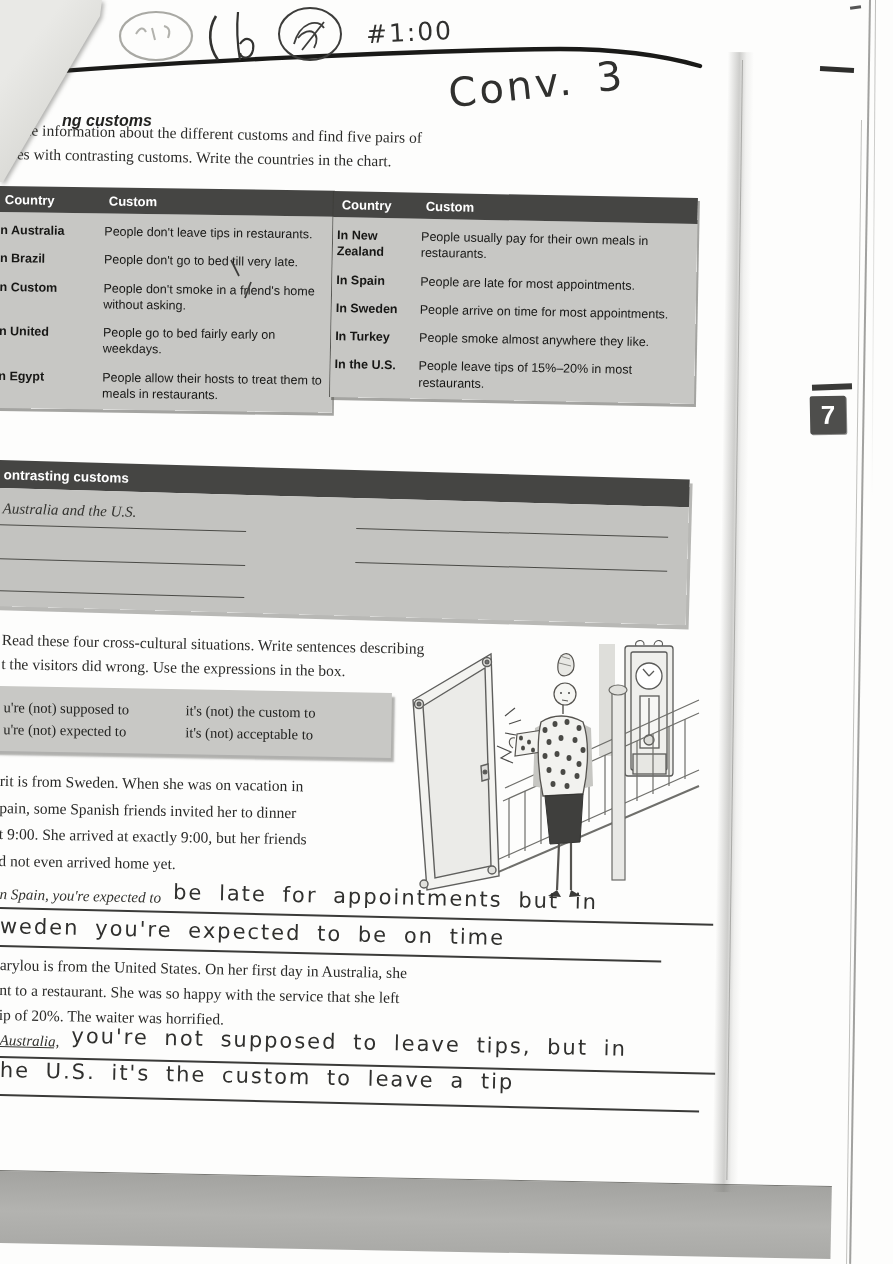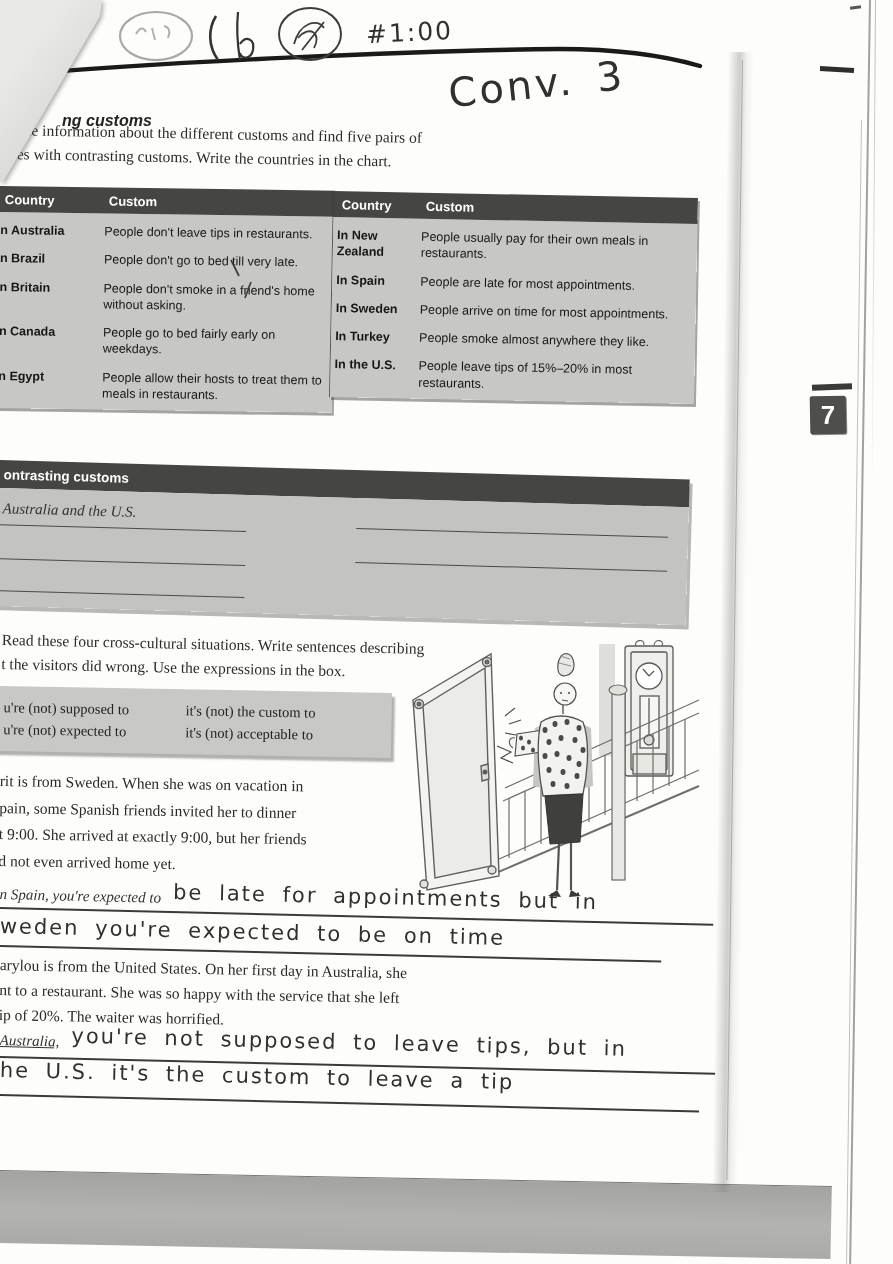--- a/index.html
+++ b/index.html
@@ -117,25 +117,25 @@
     <div class="tbody" id="left-rows">
         <div class="trow">
           <div class="tcountry">n Australia</div>
           <div class="tcustom">People don't leave tips in restaurants.</div>
         </div>
         <div class="trow">
           <div class="tcountry">n Brazil</div>
           <div class="tcustom">People don't go to bed till very late.</div>
         </div>
         <div class="trow">
-          <div class="tcountry">n Britain</div>
+          <div class="tcountry">n Custom</div>
           <div class="tcustom">People don't smoke in a friend's home without asking.</div>
         </div>
         <div class="trow">
-          <div class="tcountry">n Canada</div>
+          <div class="tcountry">n United</div>
           <div class="tcustom">People go to bed fairly early on weekdays.</div>
         </div>
         <div class="trow">
           <div class="tcountry">n Egypt</div>
           <div class="tcustom">People allow their hosts to treat them to meals in restaurants.</div>
         </div>
       </div>
   </div>
 
   <div class="abs ctable right-t" style="left:333px;top:191px;width:364px;transform:rotate(1.1deg);border-left:1px solid rgba(60,60,56,.8);">

